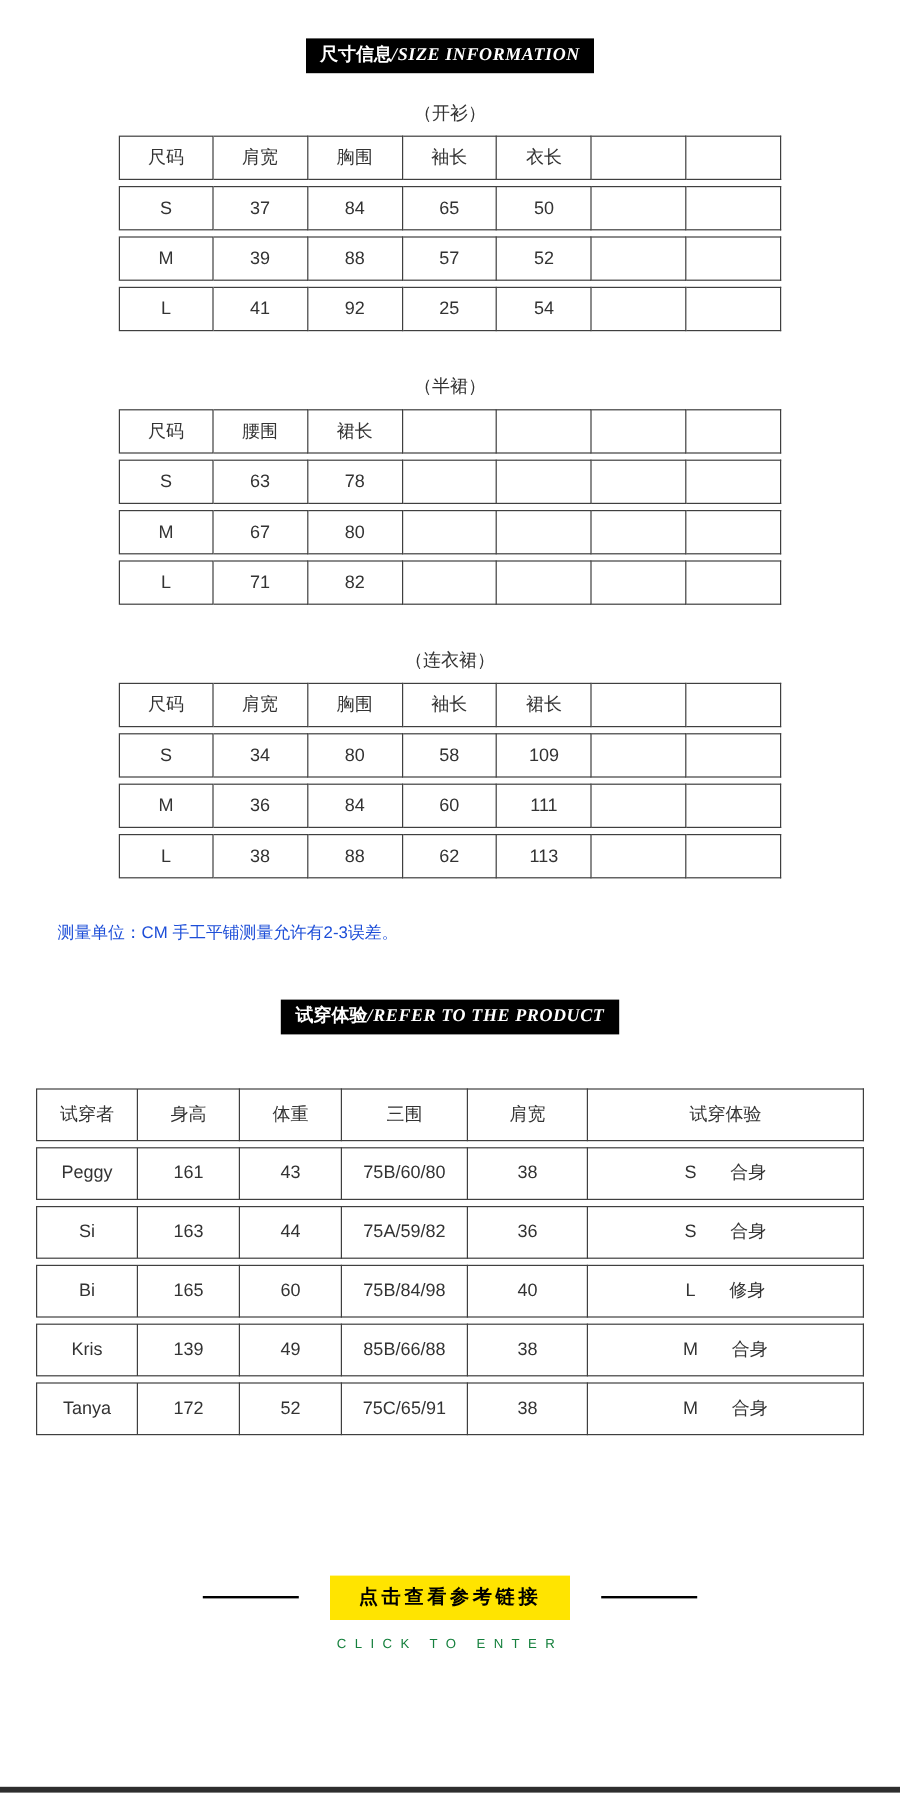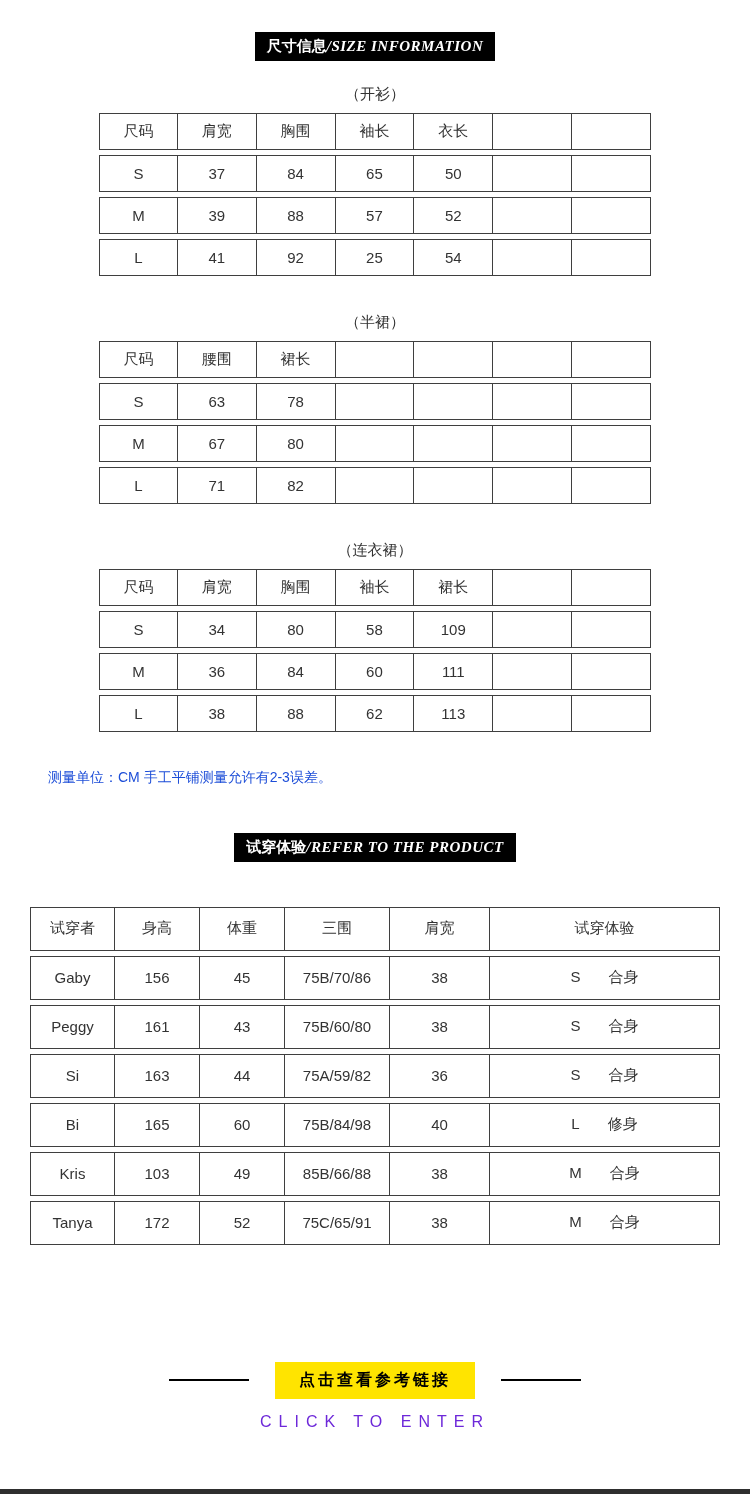--- a/index.html
+++ b/index.html
@@ -55,21 +55,21 @@
   .cta { margin-top:112px; text-align:center; }
   .cta-row { display:flex; align-items:center; justify-content:center; gap:26px; }
   .cta-line { width:80px; height:2px; background:#000000; }
   .cta-button {
     display:inline-block;
     background:#ffe400; color:#000000;
     font-size:16px; font-weight:bold; letter-spacing:3px;
     padding:8px 24px;
     text-decoration:none; cursor:pointer;
   }
-  .cta-sub { margin-top:14px; font-size:16px; letter-spacing:7px; color:#6d28d9; }
+  .cta-sub { margin-top:14px; font-size:11px; letter-spacing:7px; color:#15803d; }
 
   .bottom-bar { position:absolute; left:0; bottom:0; width:100%; height:5px; background:#2e2e2e; }
 </style>
 </head>
 <body>
 
 <div class="page">
 
   <div class="badge-wrap">
     <div class="badge"><span class="badge-cn">尺寸信息</span><span class="badge-en">/SIZE INFORMATION</span></div>
@@ -222,28 +222,20 @@
     <tbody>
       <tr>
         <td>试穿者</td>
         <td>身高</td>
         <td>体重</td>
         <td>三围</td>
         <td>肩宽</td>
         <td>试穿体验</td>
       </tr>
       <tr>
-        <td>Gaby</td>
-        <td>156</td>
-        <td>45</td>
-        <td>75B/70/86</td>
-        <td>38</td>
-        <td class="fit-result"><span>S</span><span>合身</span></td>
-      </tr>
-      <tr>
         <td>Peggy</td>
         <td>161</td>
         <td>43</td>
         <td>75B/60/80</td>
         <td>38</td>
         <td class="fit-result"><span>S</span><span>合身</span></td>
       </tr>
       <tr>
         <td>Si</td>
         <td>163</td>
@@ -255,21 +247,21 @@
       <tr>
         <td>Bi</td>
         <td>165</td>
         <td>60</td>
         <td>75B/84/98</td>
         <td>40</td>
         <td class="fit-result"><span>L</span><span>修身</span></td>
       </tr>
       <tr>
         <td>Kris</td>
-        <td>103</td>
+        <td>139</td>
         <td>49</td>
         <td>85B/66/88</td>
         <td>38</td>
         <td class="fit-result"><span>M</span><span>合身</span></td>
       </tr>
       <tr>
         <td>Tanya</td>
         <td>172</td>
         <td>52</td>
         <td>75C/65/91</td>

